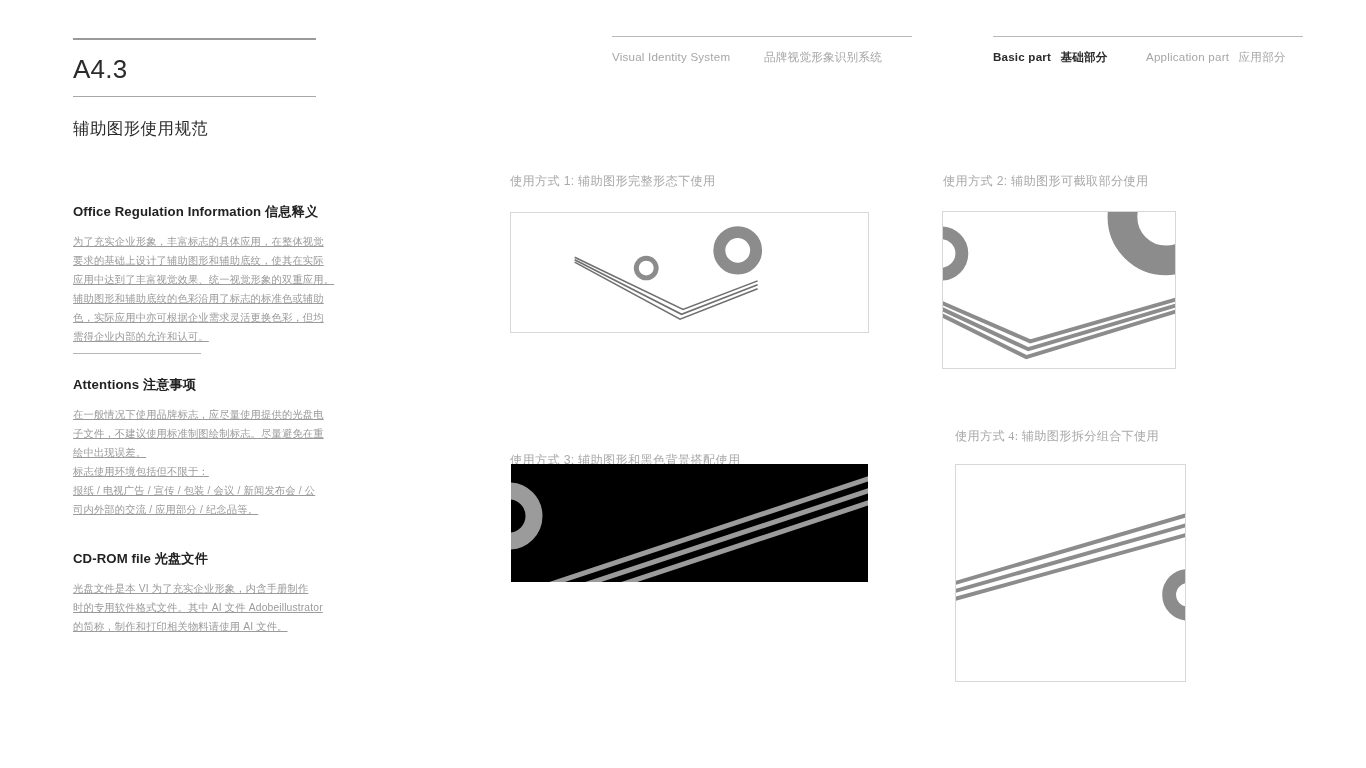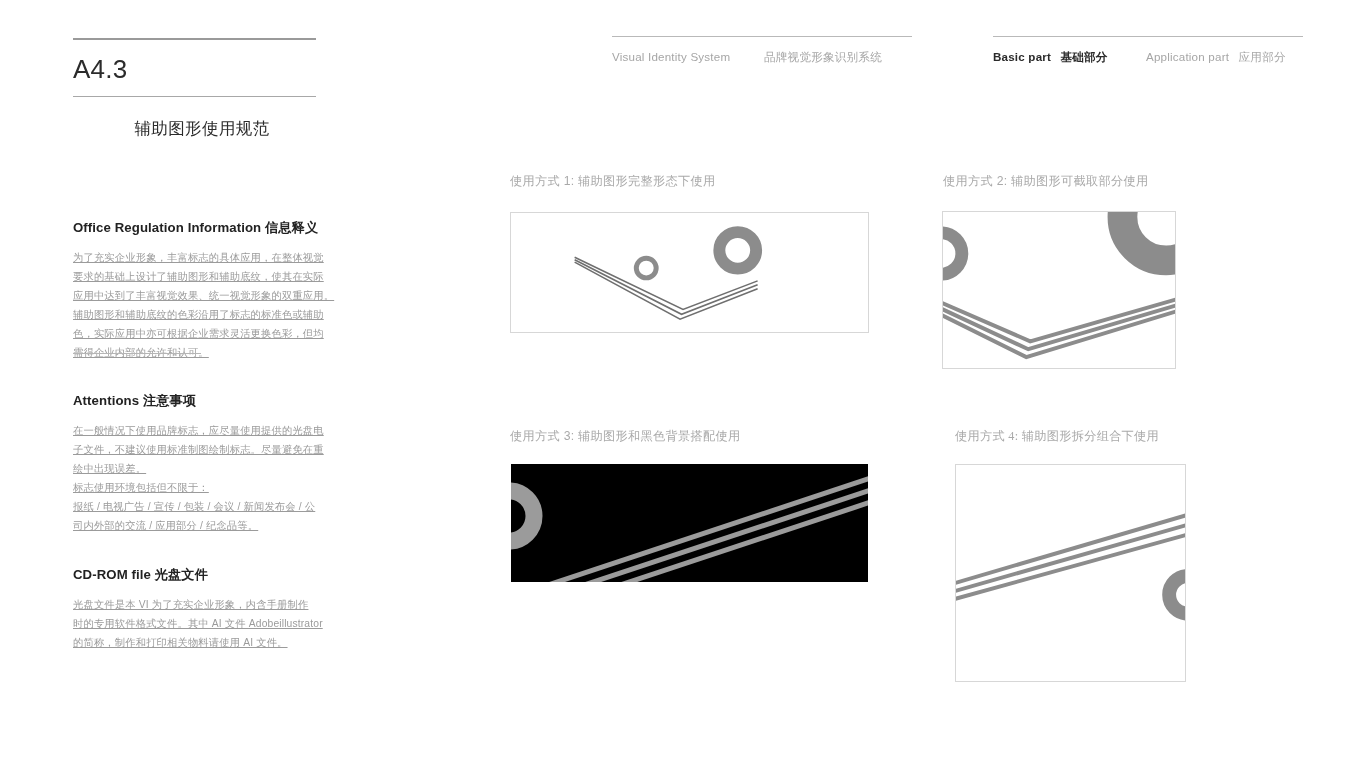--- a/index.html
+++ b/index.html
@@ -37,24 +37,23 @@
   .rule-bottom {
     width: 243px; height: 0;
     border-top: 1px solid #a8a8a8;
   }
   .page-title {
     font-size: 16.5px;
     color: #2b2b2b;
     margin-top: 21px;
     letter-spacing: 0.4px;
     font-weight: 400;
-    text-align: center;
-  }
-
-  .block { margin-top: 16px; }
+  }
+
+  .block { margin-top: 0; }
   #block-office { position: absolute; left: 73px; top: 203px; width: 262px; }
   #block-attentions { position: absolute; left: 73px; top: 376px; width: 262px; }
   #block-cdrom { position: absolute; left: 73px; top: 550px; width: 262px; }
 
   .block-heading {
     font-size: 13.2px;
     color: #222222;
     font-weight: 700;
     letter-spacing: 0.1px;
     margin-bottom: 11px;
@@ -104,21 +103,21 @@
   
   .caption {
     position: absolute;
     font-size: 12.2px;
     color: #a9a9a9;
     letter-spacing: 0.3px;
     white-space: nowrap;
   }
   #caption-1 { left: 510px; top: 173px; }
   #caption-2 { left: 943px; top: 173px; }
-  #caption-3 { left: 510px; top: 428px; }
+  #caption-3 { left: 510px; top: 452px; }
   #caption-4 { left: 955px; top: 428px; font-family: Liberation Serif, serif; }
 
   .panel {
     position: absolute;
     overflow: hidden;
     background: #ffffff;
   }
   .panel.bordered { border: 1px solid #d7d7d7; }
   #panel-1 { left: 510px; top: 212px; width: 359px; height: 121px; }
   #panel-2 { left: 942px; top: 211px; width: 234px; height: 158px; }

